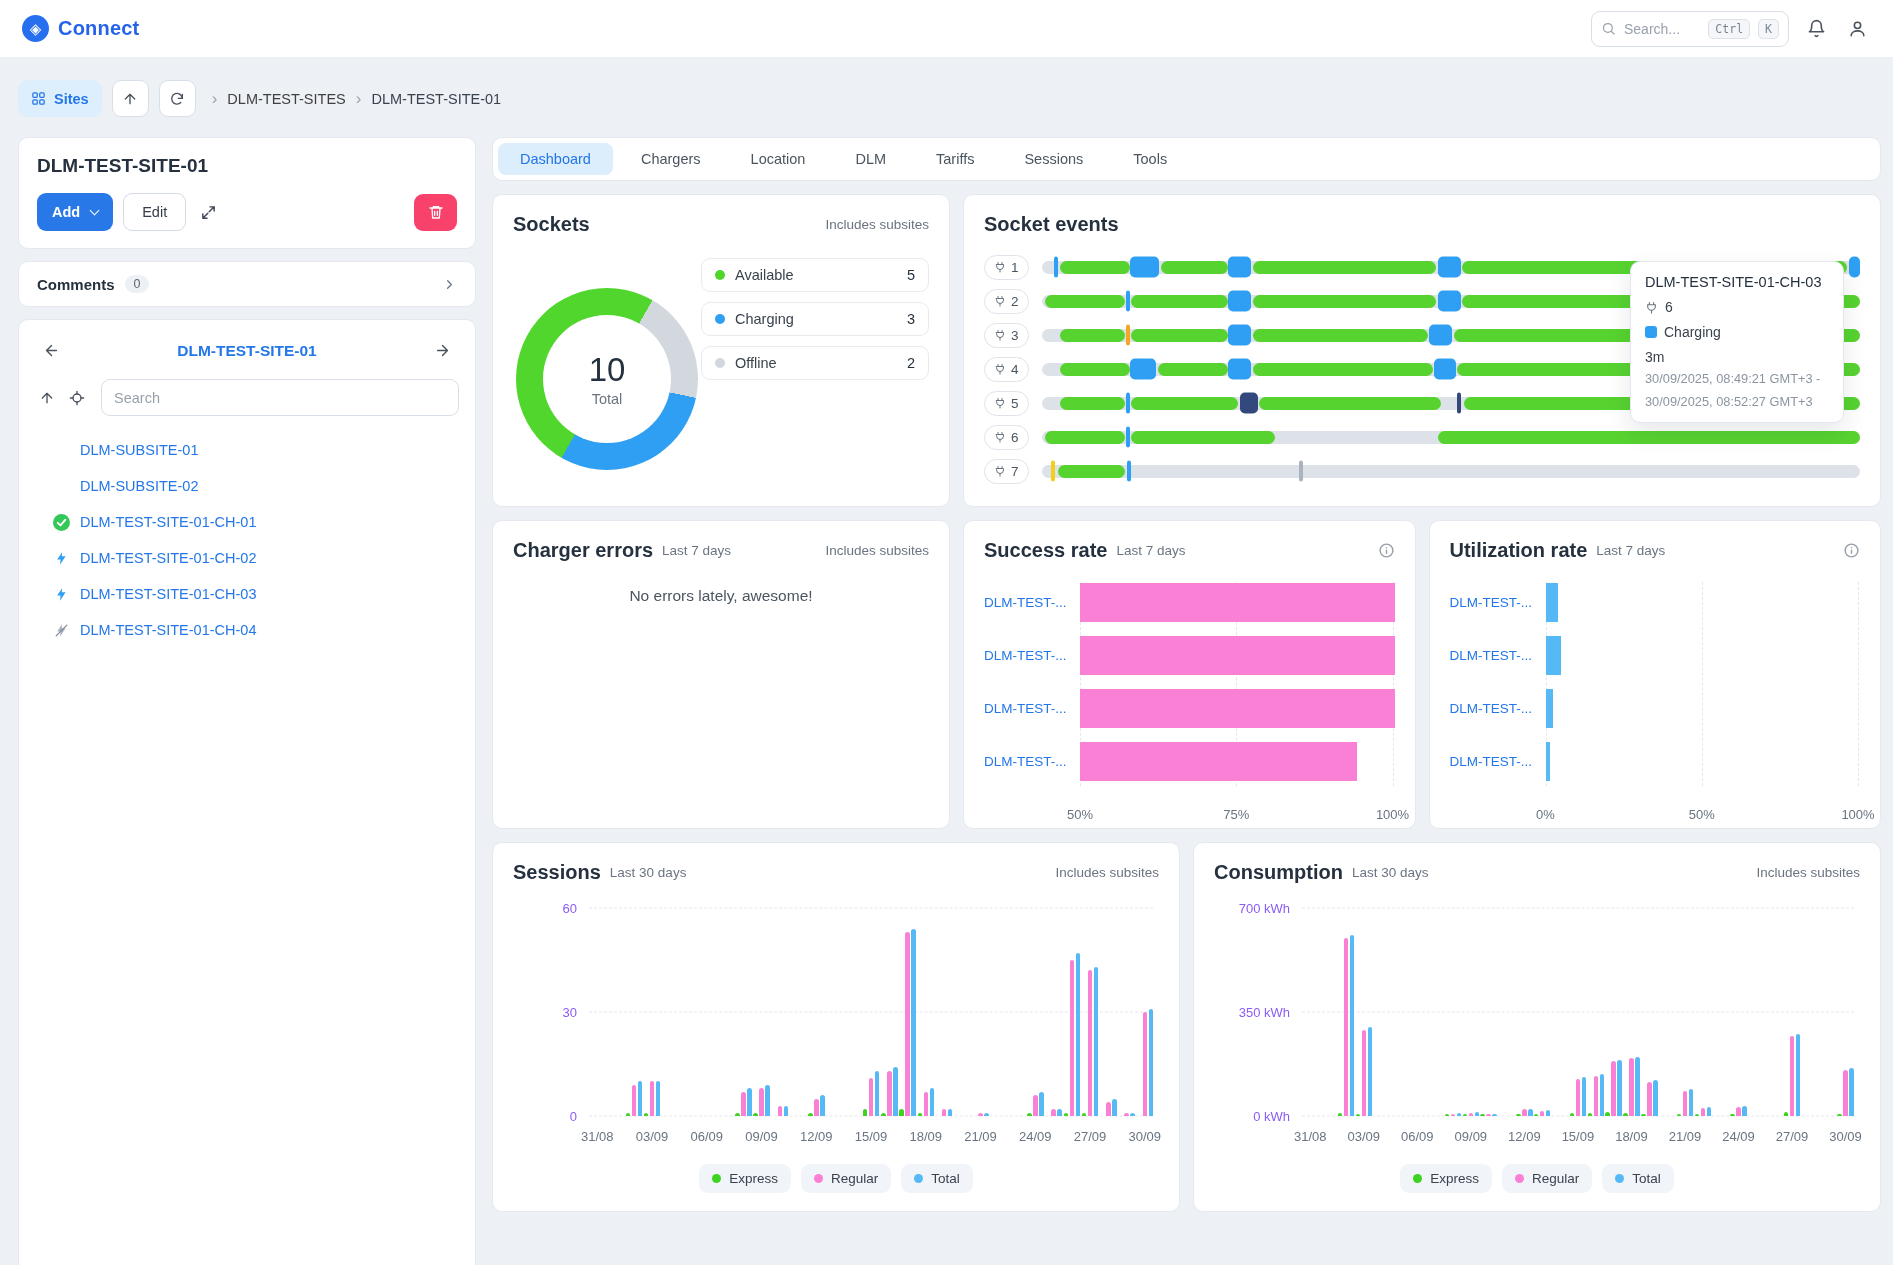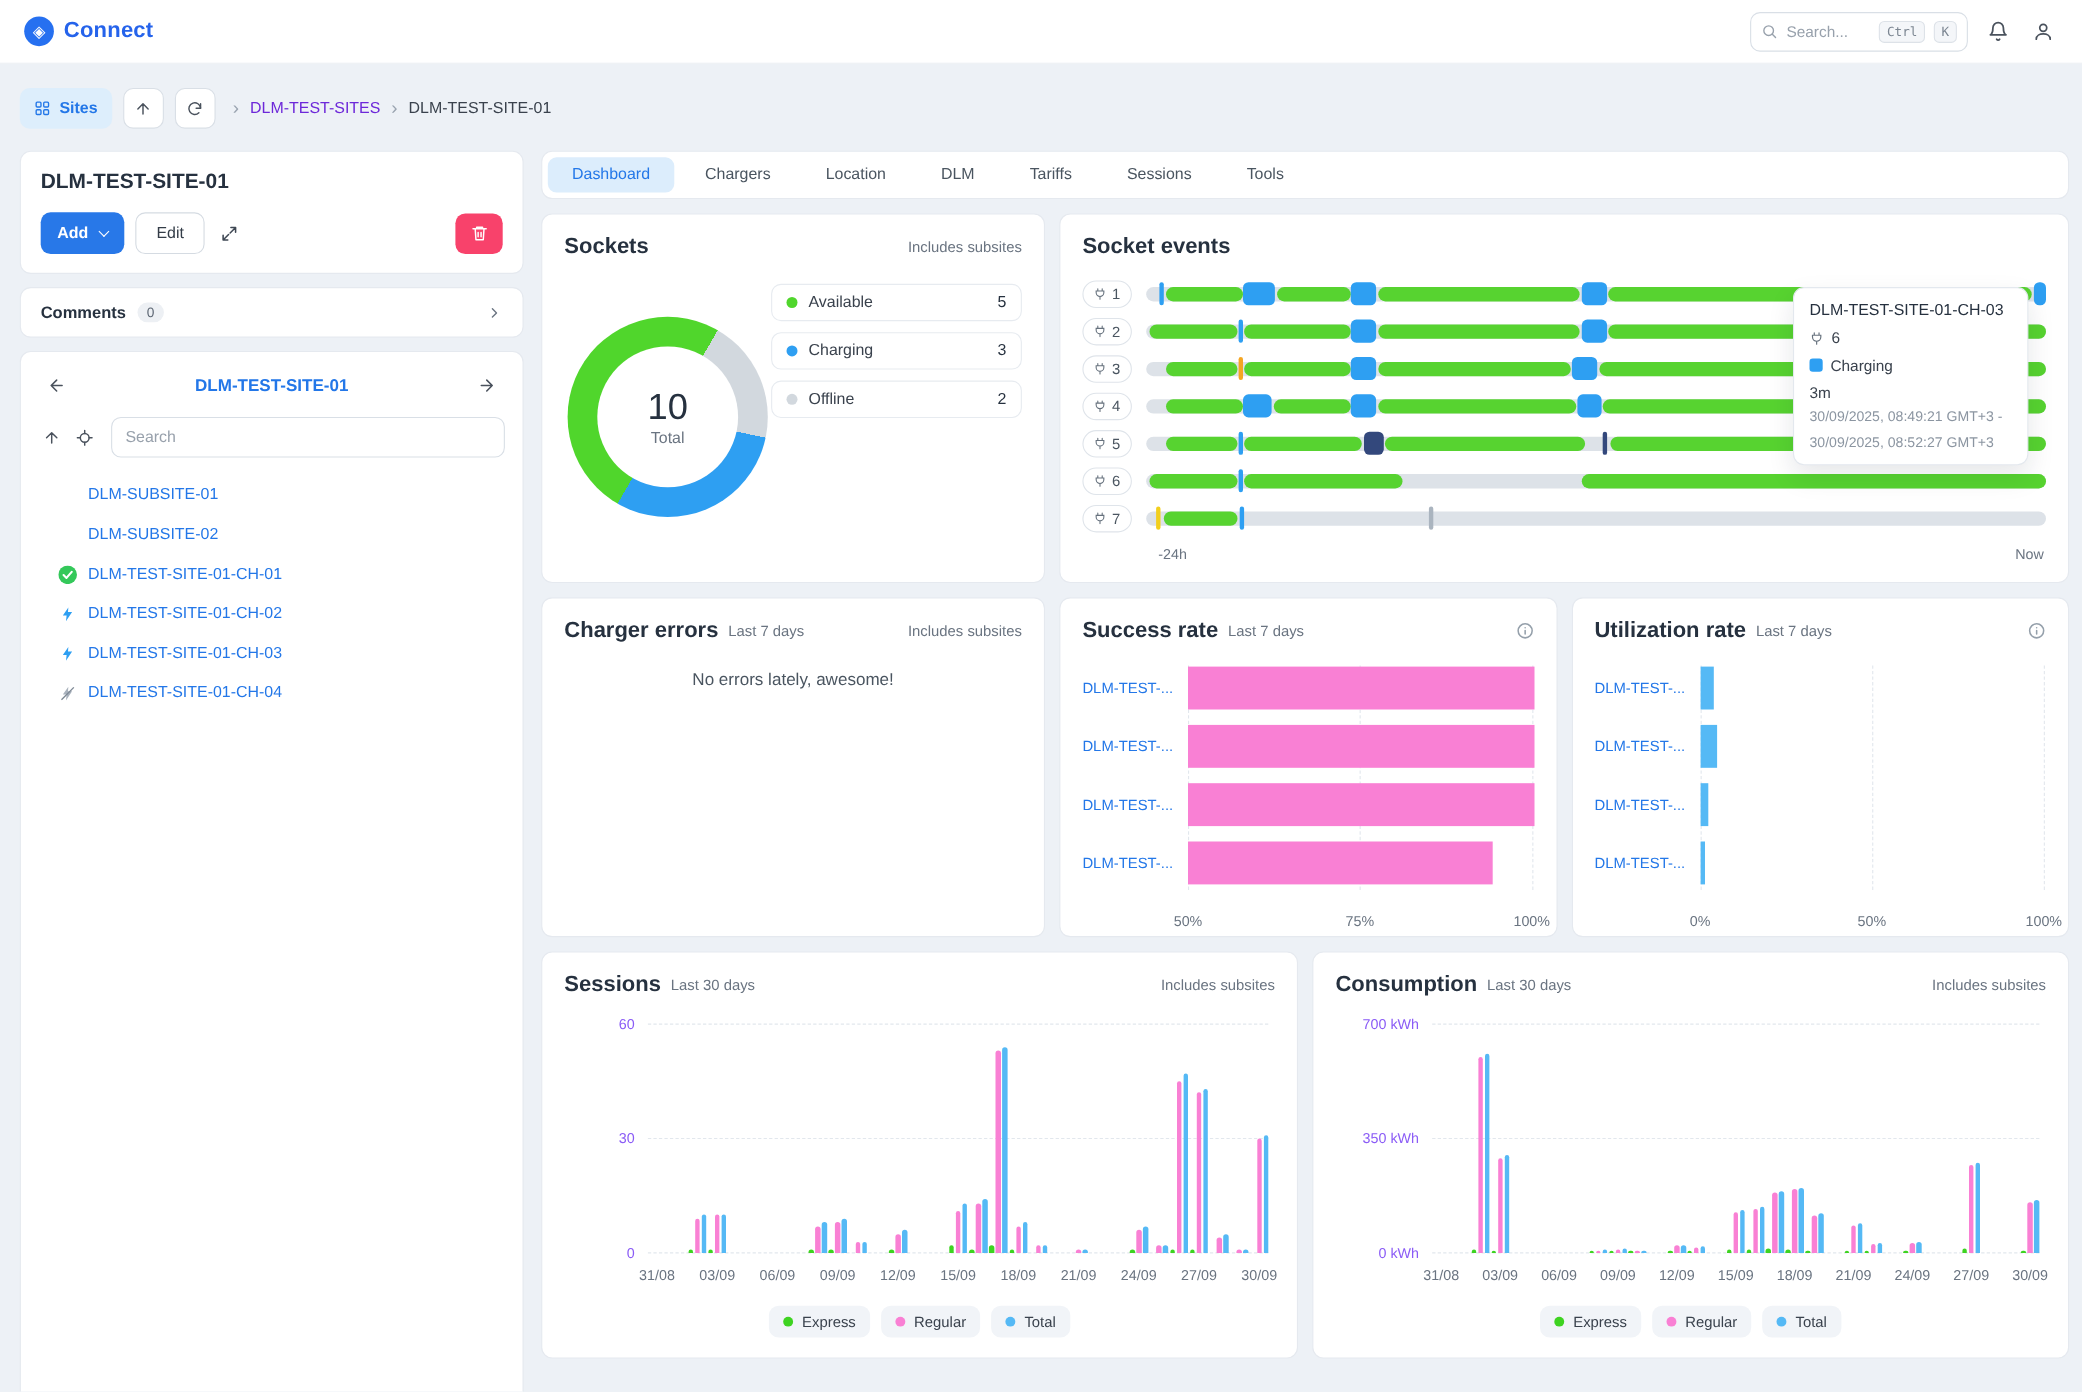--- a/index.html
+++ b/index.html
@@ -21,21 +21,21 @@
 .searchbox input{border:0;outline:0;flex:1;min-width:0;font-size:14px;color:#3a424d;font-family:inherit;background:transparent}
 .searchbox input::placeholder{color:#98a1ac}
 .kbd{font-family:"DejaVu Sans Mono",monospace;font-size:11.5px;color:#7c8692;background:#f4f6f9;border:1px solid #dde2e8;border-radius:5px;padding:2px 6px}
 .icon-btn{background:none;border:0;color:#4a525d;cursor:pointer;padding:4px}
 
 .crumb-bar{display:flex;align-items:center;gap:10px;margin:22px 22px 0 18px}
 .sites-chip{display:flex;align-items:center;gap:8px;background:#ddeefc;color:#2377e8;height:37px;padding:0 13px;border-radius:9px;font-size:14.5px;font-weight:600;cursor:pointer;border:0}
 .sq-btn{width:37px;height:37px;border:1px solid #d9dfe6;background:#fff;border-radius:9px;display:flex;align-items:center;justify-content:center;color:#4a525d;cursor:pointer}
 .crumb-path{display:flex;align-items:center;gap:10px;margin-left:6px}
 .crumb-sep{color:#9aa4b0;font-size:17px}
-.crumb-item{font-size:14.5px;color:#6d28d9;cursor:pointer}
+.crumb-item{font-size:14.5px;color:#404040;cursor:pointer}
 .crumb-item.current{color:#3a424d}
 
 .layout{display:flex;align-items:flex-start;gap:16px;padding:20px 12px 0 18px}
 .card{background:#fff;border:1px solid #e5e9ef;border-radius:10px}
 .sidebar{width:458px;flex:none;display:flex;flex-direction:column;gap:12px}
 .main{flex:1;min-width:0}
 
 .site-card{padding:17px 18px}
 .site-title{font-size:19px;font-weight:600;color:#26313f}
 .site-actions{display:flex;align-items:center;gap:10px;margin-top:16px}
@@ -467,24 +467,20 @@
                 <span>7</span>
               </div>
               <div class="se-track">
                 <div class="se-seg se-line" style="left: 2%; width: 8.2%; background: rgb(87, 211, 48);"></div>
                 <div class="se-mark" style="left: 1.2%; background: rgb(242, 207, 29);"></div>
                 <div class="se-mark" style="left: 10.4%; background: rgb(46, 159, 242);"></div>
                 <div class="se-mark" style="left: 31.5%; background: rgb(170, 180, 191);"></div>
               </div>
             </div>
           </div>
-        <div class="se-axis">
-          <span>-24h</span>
-          <span>Now</span>
-        </div>
         <div class="se-tooltip">
           <div class="tt-title">DLM-TEST-SITE-01-CH-03</div>
           <div class="tt-row">
             <span>
                 <svg width="13" height="13" viewBox="0 0 24 24" fill="none" stroke="#67727e" stroke-width="2" stroke-linecap="round">
                   <path d="M8 3v4M16 3v4M5 7h14v3a7 7 0 0 1-14 0zM12 17v5"></path>
                 </svg>
               </span>
             <span>6</span>
           </div>

